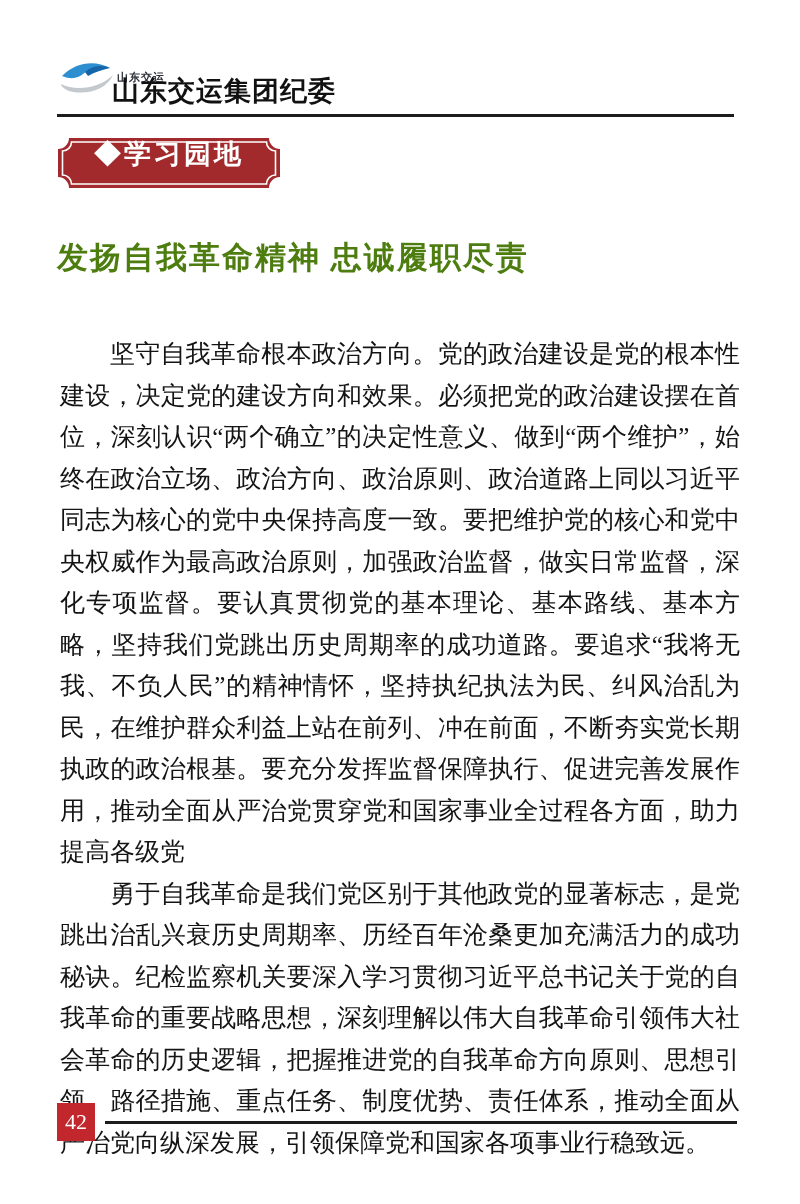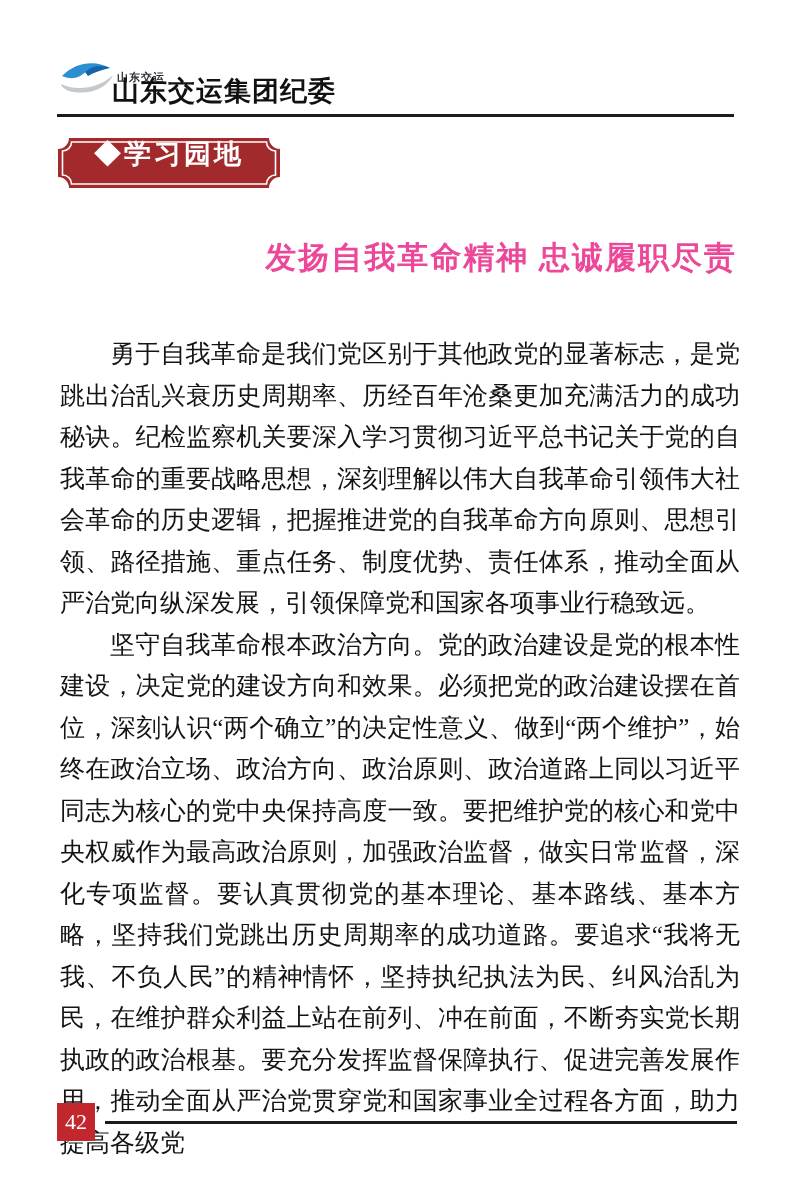--- a/index.html
+++ b/index.html
@@ -84,26 +84,26 @@
     padding-bottom: 18px;
     white-space: nowrap;
   }
 
   
   .article-title {
     position: absolute;
     left: 57px;
     top: 237px;
     width: 680px;
-    text-align: right;
+    text-align: left;
     font-family: "Liberation Serif", serif;
     font-weight: 700;
     font-size: 31px;
     letter-spacing: 2px;
-    color: #ec4899;
+    color: #4d7c0f;
     white-space: nowrap;
   }
   .article-body {
     position: absolute;
     left: 60px;
     top: 333px;
     width: 680px;
     font-size: 25px;
     line-height: 41.5px;
     text-align: justify;
@@ -160,22 +160,22 @@
     <svg viewBox="0 0 222 50" preserveAspectRatio="none" aria-hidden="true">
       <path d="M11,0 H211 A11,11 0 0 0 222,11 V39 A11,11 0 0 0 211,50 H11 A11,11 0 0 0 0,39 V11 A11,11 0 0 0 11,0 Z" fill="var(--color-badge-red)"></path>
       <path d="M13.5,4 H208.5 A9,9 0 0 0 217.5,13 V37 A9,9 0 0 0 208.5,46 H13.5 A9,9 0 0 0 4.5,37 V13 A9,9 0 0 0 13.5,4 Z" fill="none" stroke="#ffffff" stroke-width="1.6"></path>
     </svg>
     <span class="badge-label">◆学习园地</span>
   </div>
 
   <h1 class="article-title">发扬自我革命精神 忠诚履职尽责</h1>
 
   <div class="article-body">
+    <p>坚守自我革命根本政治方向。党的政治建设是党的根本性建设，决定党的建设方向和效果。必须把党的政治建设摆在首位，深刻认识“两个确立”的决定性意义、做到“两个维护”，始终在政治立场、政治方向、政治原则、政治道路上同以习近平同志为核心的党中央保持高度一致。要把维护党的核心和党中央权威作为最高政治原则，加强政治监督，做实日常监督，深化专项监督。要认真贯彻党的基本理论、基本路线、基本方略，坚持我们党跳出历史周期率的成功道路。要追求“我将无我、不负人民”的精神情怀，坚持执纪执法为民、纠风治乱为民，在维护群众利益上站在前列、冲在前面，不断夯实党长期执政的政治根基。要充分发挥监督保障执行、促进完善发展作用，推动全面从严治党贯穿党和国家事业全过程各方面，助力提高各级党</p>
     <p>勇于自我革命是我们党区别于其他政党的显著标志，是党跳出治乱兴衰历史周期率、历经百年沧桑更加充满活力的成功秘诀。纪检监察机关要深入学习贯彻习近平总书记关于党的自我革命的重要战略思想，深刻理解以伟大自我革命引领伟大社会革命的历史逻辑，把握推进党的自我革命方向原则、思想引领、路径措施、重点任务、制度优势、责任体系，推动全面从严治党向纵深发展，引领保障党和国家各项事业行稳致远。</p>
-    <p>坚守自我革命根本政治方向。党的政治建设是党的根本性建设，决定党的建设方向和效果。必须把党的政治建设摆在首位，深刻认识“两个确立”的决定性意义、做到“两个维护”，始终在政治立场、政治方向、政治原则、政治道路上同以习近平同志为核心的党中央保持高度一致。要把维护党的核心和党中央权威作为最高政治原则，加强政治监督，做实日常监督，深化专项监督。要认真贯彻党的基本理论、基本路线、基本方略，坚持我们党跳出历史周期率的成功道路。要追求“我将无我、不负人民”的精神情怀，坚持执纪执法为民、纠风治乱为民，在维护群众利益上站在前列、冲在前面，不断夯实党长期执政的政治根基。要充分发挥监督保障执行、促进完善发展作用，推动全面从严治党贯穿党和国家事业全过程各方面，助力提高各级党</p>
   </div>
 
   <div class="page-footer">
     <div class="page-number">42</div>
     <div class="footer-rule"></div>
   </div>
 
 </div>
 
 </body></html>

